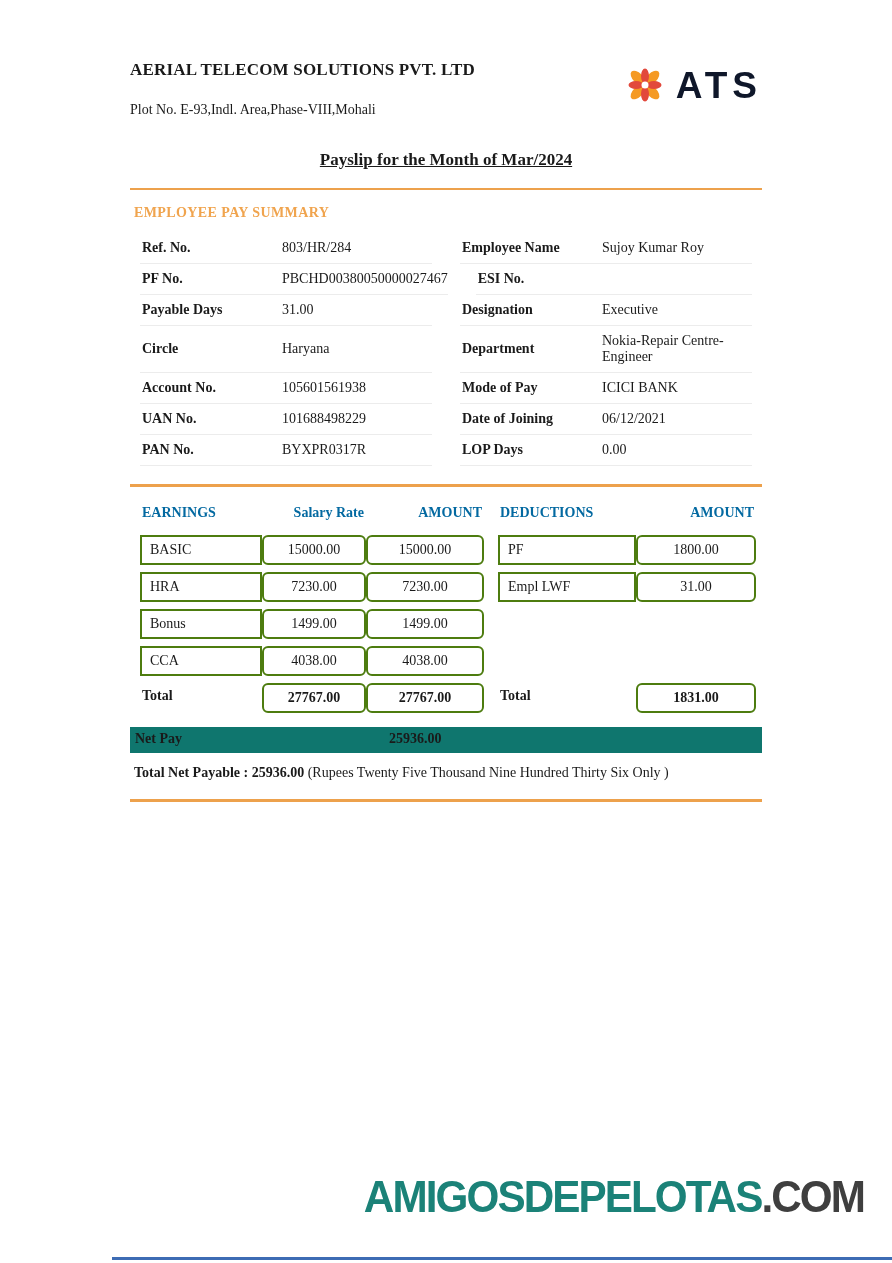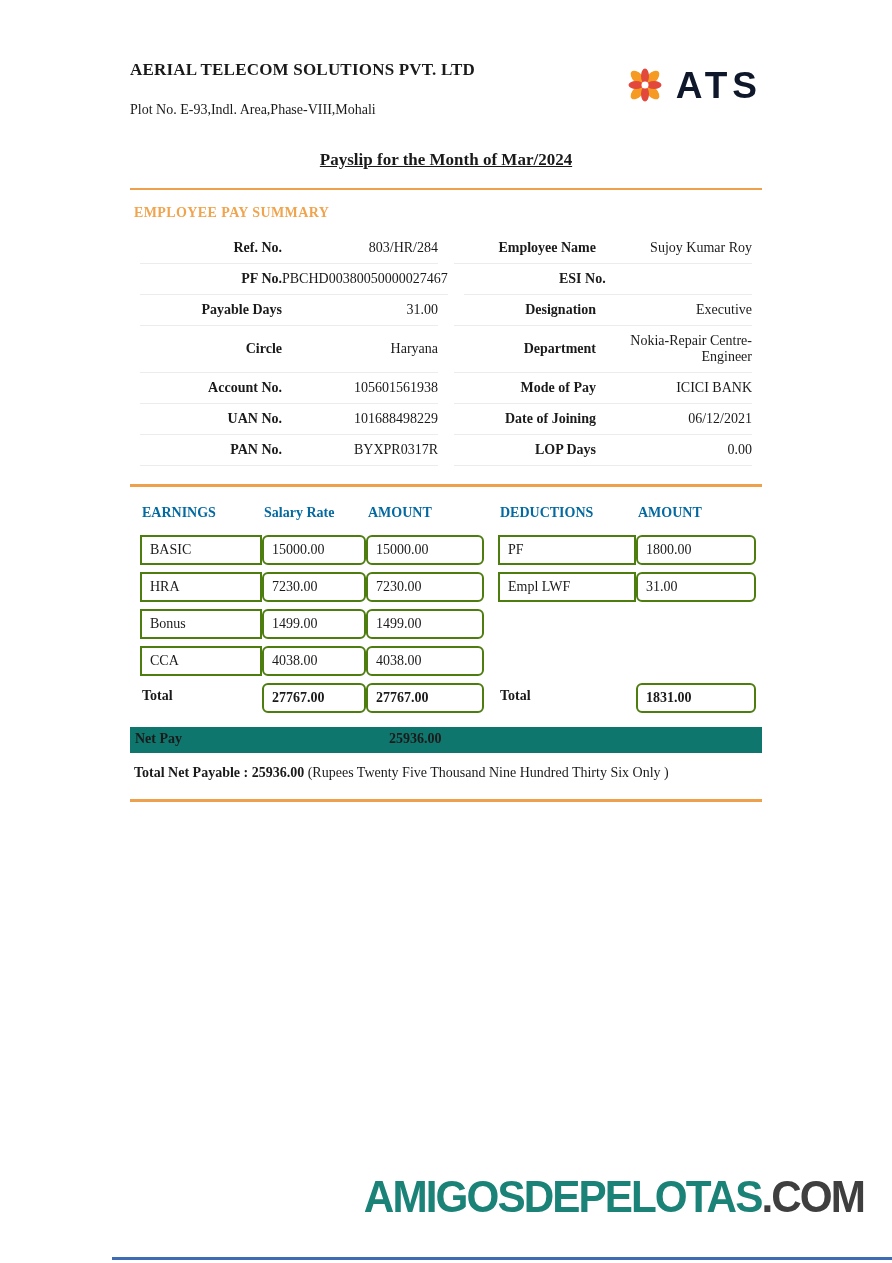--- a/index.html
+++ b/index.html
@@ -28,33 +28,33 @@
 
   
   .rule { height: 2px; background: #EDA14C; margin-top: 18px; }
   .rule.thick { height: 3px; }
 
   
   .section-heading { color: #F0A44E; font-weight: bold; font-size: 14px; letter-spacing: 0.4px; margin: 15px 0 12px 4px; }
 
   
   .summary-table { padding: 0 10px; }
-  .srow { display: grid; grid-template-columns: 1fr 1fr; column-gap: 16px; text-align: right; }
+  .srow { display: grid; grid-template-columns: 1fr 1fr; column-gap: 28px; }
   .shalf { display: grid; grid-template-columns: 140px 1fr; align-items: center; border-bottom: 1px solid #ececec; padding: 7px 0 7px 2px; min-height: 30px; }
   .slabel { font-weight: bold; font-size: 14px; }
   .svalue { font-size: 14px; }
 
   
   .pay-table { padding: 0 10px; margin-top: 14px; }
   .prow { display: grid; grid-template-columns: 122px 104px 118px 14px 138px 120px; margin-bottom: 7px; }
   .prow.header-row { margin-bottom: 10px; }
   .ph { color: #0369a1; font-weight: bold; font-size: 14px; padding: 4px 2px; }
-  .ph.center { text-align: left; }
+  .ph.center { text-align: right; }
   .pcell { border: 2px solid #4d7c0f; font-size: 14px; padding: 5px 8px; min-height: 27px; background: #fff; }
-  .pcell.num { text-align: left; border-radius: 6px; }
+  .pcell.num { text-align: center; border-radius: 6px; }
   .pcell.noborder { border: none; }
   .pcell.bold { font-weight: bold; }
   .spacer { border: none; }
   .total-row { margin-top: 4px; }
   .total-label { font-weight: bold; font-size: 14px; padding: 5px 2px; }
 
   
   .netpay-bar { position: relative; margin-top: 14px; height: 26px; background: #0f766e; }
   .netpay-label { position: absolute; left: 5px; top: 4px; font-weight: bold; font-size: 14px; }
   .netpay-value { position: absolute; left: 259px; top: 4px; font-weight: bold; font-size: 14px; }

